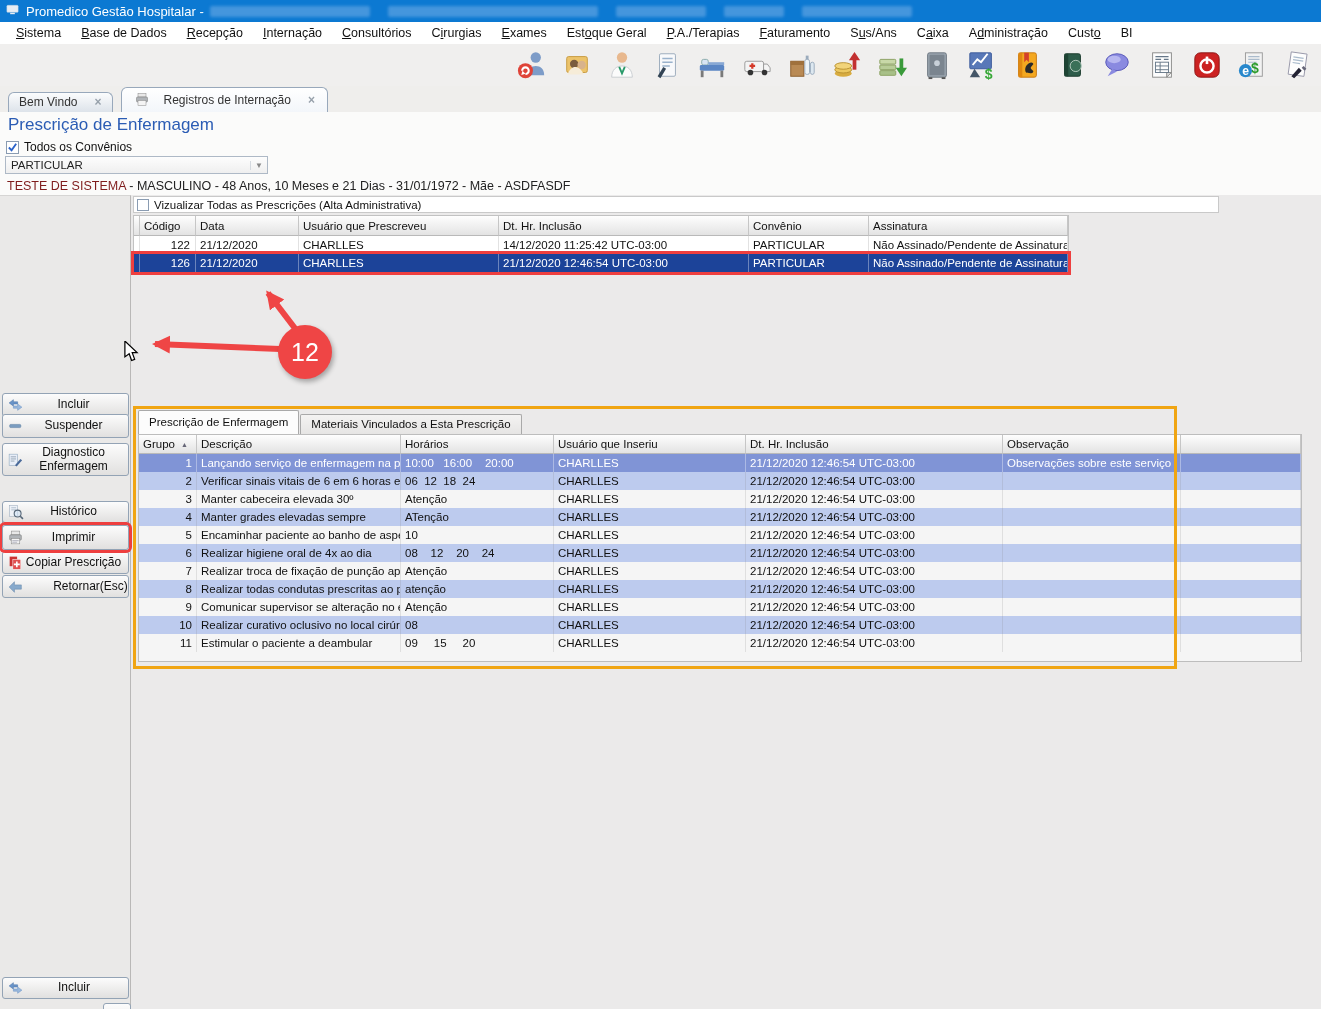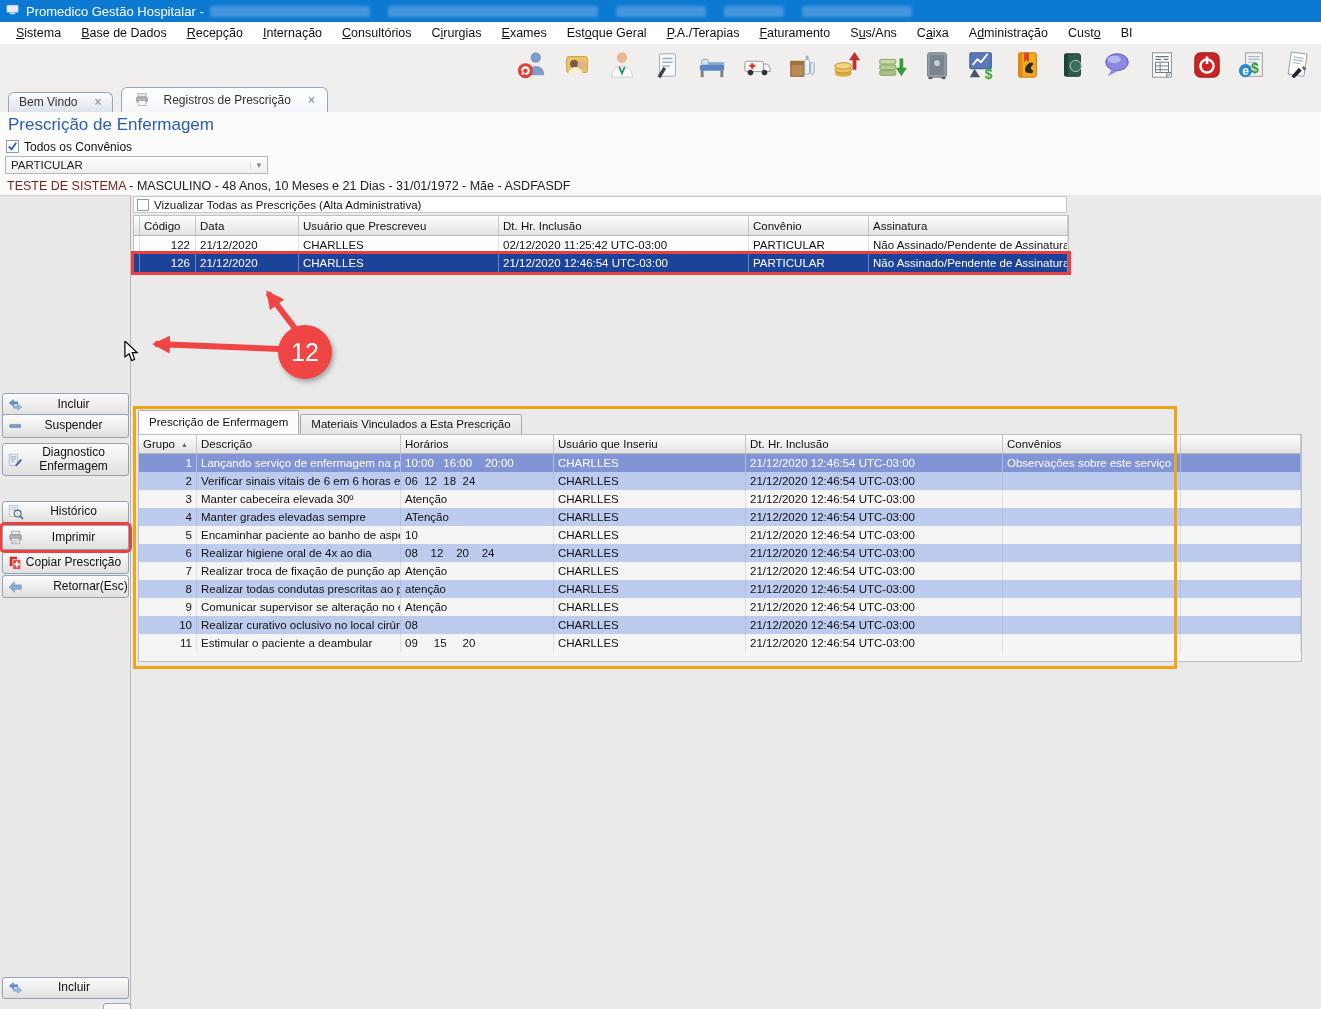--- a/index.html
+++ b/index.html
@@ -22,21 +22,21 @@
   #tabstrip{position:absolute;top:86px;left:0;width:100%;height:26px;background:#efeeec;display:flex;
             align-items:flex-end;padding-left:8px;box-sizing:border-box;gap:8px}
   .tab{display:flex;align-items:center;gap:14px;font-size:12px;color:#333;border:1px solid #98a8bb;
        border-bottom:none;border-radius:6px 6px 0 0;padding:2px 10px 3px;height:20px;box-sizing:border-box;
        background:linear-gradient(#fbfcfd,#dde3ea)}
   .tab.active{background:linear-gradient(#ffffff,#f3f6fa);height:25px;padding:3px 12px}
   .tab .close{color:#97a1ab;font-size:12px;font-weight:bold;margin-left:3px}
   
   #subheader{position:absolute;top:112px;left:0;width:100%;height:83px;background:#fbfbfa}
   #page-title{position:absolute;left:8px;top:3px;font-size:17px;color:#2b5cb4}
-  .checkrow{display:flex;gap:5px;font-size:12px;color:#111}
+  .checkrow{display:flex;align-items:center;gap:5px;font-size:12px;color:#111}
   #conv-check{position:absolute;left:6px;top:28px}
   .checkbox{width:13px;height:13px;border:1px solid #8a9cb2;background:#fff;box-sizing:border-box;
             display:flex;align-items:center;justify-content:center;flex:none}
   #combo{position:absolute;left:5px;top:44px;width:263px;height:18px;border:1px solid #aeb9c6;
          background:linear-gradient(#fdfdfd,#efefef);display:flex;align-items:center;font-size:11.5px;
          padding-left:5px;box-sizing:border-box;color:#222}
   #combo .arrow{margin-left:auto;width:16px;text-align:center;color:#888;font-size:8px;border-left:1px solid #d4d9df}
   #patient{position:absolute;left:7px;top:67px;font-size:12.5px;white-space:nowrap}
   #patient .name{color:#7f1d1d;font-weight:normal}
   #patient .info{color:#222}
@@ -47,21 +47,21 @@
         background:linear-gradient(#fcfcfc,#e1e0df);display:flex;align-items:center;justify-content:center;
         font-size:12px;color:#111;box-sizing:border-box;text-align:center;line-height:1.12;cursor:default}
   .sbtn .bicon{position:absolute;left:4px;top:50%;transform:translateY(-50%);display:flex}
   .sbtn.annotated{box-shadow:0 0 0 3px #ee3f3f;z-index:6}
   .sbtn .split{position:absolute;right:0;top:0;bottom:0;width:16px;border-left:1px solid #93a3b5;
                display:flex;align-items:center;justify-content:center;font-size:7px;color:#333}
   .updown{position:absolute;left:103px;width:26px;height:30px;border:1px solid #93a3b5;border-radius:3px;
           background:linear-gradient(#fcfcfc,#e1e0df);display:flex;align-items:center;justify-content:center;
           font-size:9px;color:#222}
   
-  #viz-panel{position:absolute;left:133px;top:196px;width:934px;height:17px;background:#fff;
+  #viz-panel{position:absolute;left:133px;top:196px;width:1086px;height:17px;background:#fff;
              border:1px solid #c9c9c9;display:flex;align-items:center;gap:5px;font-size:11.5px;
              padding-left:3px;box-sizing:border-box}
   #viz-panel .checkbox{width:12px;height:12px}
   #top-table{position:absolute;left:133px;top:215px;width:934px;background:#fff;border:1px solid #c2c2c2;box-sizing:content-box}
   .tgrid{display:grid;grid-template-columns:6px 56px 103px 200px 250px 120px 199px}
   .th{background:linear-gradient(#fefefe,#e3e3e3);border-right:1px solid #c6c6c6;border-bottom:1px solid #b9b9b9;
       font-size:11.5px;display:flex;align-items:center;padding-left:4px;box-sizing:border-box;height:20px;overflow:hidden;white-space:nowrap}
   .trow{height:18px;background:#fff;font-size:11.5px}
   .trow.selected{background:#1c4399;color:#fff;position:relative;z-index:5;box-shadow:0 0 0 3px #ee3f3f}
   .td{display:flex;align-items:center;padding-left:4px;border-right:1px solid rgba(125,125,125,.22);
@@ -289,21 +289,21 @@
         <span class="close">×</span>
       </div>
       <div class="tab active">
         <span style="display:flex">
           <svg width="16" height="16" viewBox="0 0 32 32">
             <rect x="8" y="3" width="16" height="7" fill="#e8e8e8" stroke="#888"></rect>
             <rect x="5" y="10" width="22" height="10" rx="2" fill="#b0b4b8" stroke="#777"></rect>
             <rect x="8" y="17" width="16" height="10" fill="#f4f4f4" stroke="#888"></rect>
           </svg>
         </span>
-        <span>Registros de Prescrição</span>
+        <span>Registros de Internação</span>
         <span class="close">×</span>
       </div>
     </div>
 
   <div id="subheader">
     <div id="page-title">Prescrição de Enfermagem</div>
     <div id="conv-check" class="checkrow">
       <span class="checkbox" id="conv-box">
           <svg width="11" height="11" viewBox="0 0 12 12">
             <path d="M2 6l3 3 5-7" stroke="#2a62c9" stroke-width="2" fill="none"></path>
@@ -430,21 +430,21 @@
         <div class="th">Usuário que Prescreveu</div>
         <div class="th">Dt. Hr. Inclusão</div>
         <div class="th">Convênio</div>
         <div class="th">Assinatura</div>
       </div>
       <div class="tgrid trow">
         <div class="td"></div>
         <div class="td num">122</div>
         <div class="td">21/12/2020</div>
         <div class="td">CHARLLES</div>
-        <div class="td">02/12/2020 11:25:42 UTC-03:00</div>
+        <div class="td">14/12/2020 11:25:42 UTC-03:00</div>
         <div class="td">PARTICULAR</div>
         <div class="td">Não Assinado/Pendente de Assinatura</div>
       </div>
       <div class="tgrid trow selected">
         <div class="td"></div>
         <div class="td num">126</div>
         <div class="td">21/12/2020</div>
         <div class="td">CHARLLES</div>
         <div class="td">21/12/2020 12:46:54 UTC-03:00</div>
         <div class="td">PARTICULAR</div>
@@ -456,21 +456,21 @@
       <div class="dtab active">Prescrição de Enfermagem</div>
       <div class="dtab">Materiais Vinculados a Esta Prescrição</div>
     </div>
   <div id="detail-table">
       <div class="dgrid">
         <div class="dth">Grupo<span class="sort">▲</span></div>
         <div class="dth">Descrição</div>
         <div class="dth">Horários</div>
         <div class="dth">Usuário que Inseriu</div>
         <div class="dth">Dt. Hr. Inclusão</div>
-        <div class="dth">Convênios</div>
+        <div class="dth">Observação</div>
         <div class="dth"></div>
       </div>
       <div class="dgrid drow sel">
         <div class="dtd num">1</div>
         <div class="dtd">Lançando serviço de enfermagem na pre</div>
         <div class="dtd">10:00   16:00    20:00</div>
         <div class="dtd">CHARLLES</div>
         <div class="dtd">21/12/2020 12:46:54 UTC-03:00</div>
         <div class="dtd">Observações sobre este serviço</div>
         <div class="dtd"></div>

